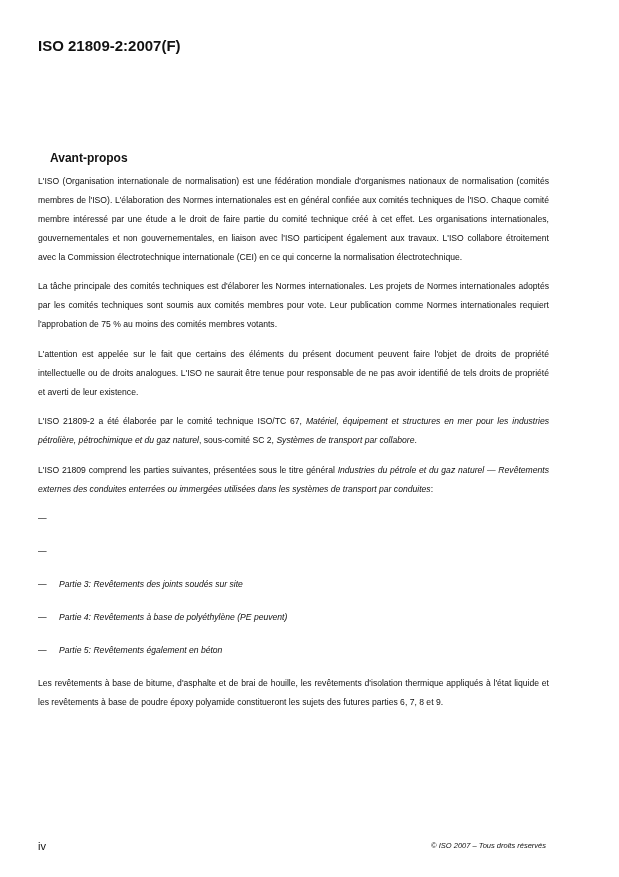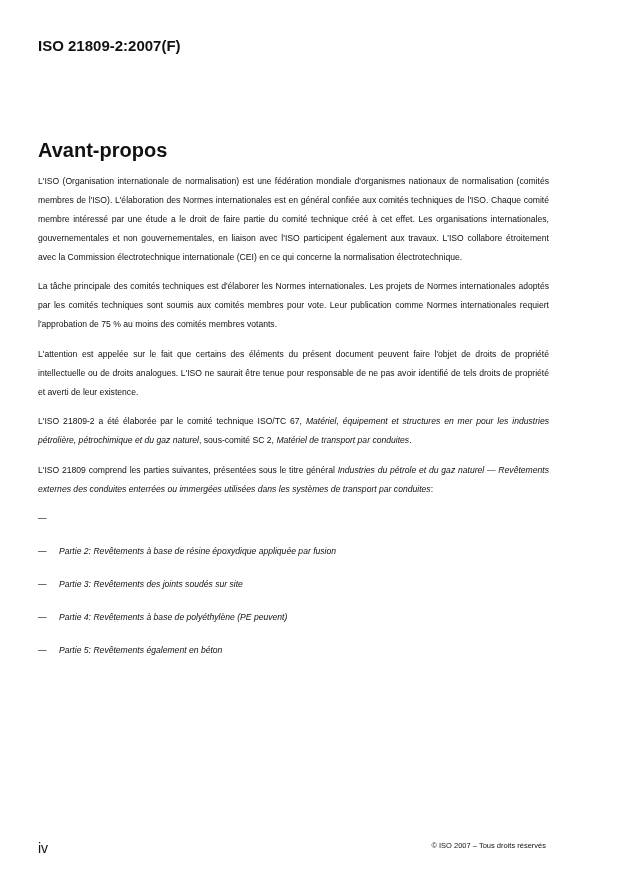--- a/index.html
+++ b/index.html
@@ -1,60 +1,60 @@
 <!DOCTYPE html>
 <html><head>
   <meta charset="utf-8">
   <style>
     html, body { margin: 0; padding: 0; background: #ffffff; }
     body { width: 619px; height: 877px; position: relative; overflow: hidden;
            font-family: "Liberation Sans", sans-serif; color: #111; }
     .header { position: absolute; left: 38px; top: 37px; font-size: 15px; font-weight: bold; }
-    .title { position: absolute; left: 38px; top: 139px; font-size: 20px; font-weight: bold; margin: 0; }
+    .title { position: absolute; left: 38px; top: 139px; font-size: 12px; font-weight: bold; margin: 12px; }
     .body { position: absolute; left: 38px; top: 172px; width: 511px; font-size: 8.6px; line-height: 19px; }
     .body p { margin: 0 0 10.4px 0; text-align: justify; }
     .dash-item { display: flex; margin: 0 0 14px 0; font-style: italic; }
     .dash { width: 21px; font-style: normal; flex: none; }
     .list { margin-top: 4px; margin-bottom: 6px; }
     i, em { font-style: italic; }
-    .footer-left { position: absolute; left: 38px; top: 840px; font-size: 14px; }
-    .footer-right { position: absolute; right: 73px; top: 841px; font-size: 7.5px; }
+    .footer-left { position: absolute; left: 38px; top: 840px; font-size: 11px; }
+    .footer-right { position: absolute; right: 73px; top: 841px; font-size: 7.5px; font-style: italic; }
   </style>
 </head>
 <body>
 
 <div class="header">ISO 21809-2:2007(F)</div>
 
 <h1 class="title">Avant-propos</h1>
 
 <div class="body">
   <p>L'ISO (Organisation internationale de normalisation) est une fédération mondiale d'organismes nationaux de normalisation (comités membres de l'ISO). L'élaboration des Normes internationales est en général confiée aux comités techniques de l'ISO. Chaque comité membre intéressé par une étude a le droit de faire partie du comité technique créé à cet effet. Les organisations internationales, gouvernementales et non gouvernementales, en liaison avec l'ISO participent également aux travaux. L'ISO collabore étroitement avec la Commission électrotechnique internationale (CEI) en ce qui concerne la normalisation électrotechnique.</p>
   <p>La tâche principale des comités techniques est d'élaborer les Normes internationales. Les projets de Normes internationales adoptés par les comités techniques sont soumis aux comités membres pour vote. Leur publication comme Normes internationales requiert l'approbation de 75 % au moins des comités membres votants.</p>
   <p>L'attention est appelée sur le fait que certains des éléments du présent document peuvent faire l'objet de droits de propriété intellectuelle ou de droits analogues. L'ISO ne saurait être tenue pour responsable de ne pas avoir identifié de tels droits de propriété et averti de leur existence.</p>
-  <p><span>L'ISO 21809-2 a été élaborée par le comité technique ISO/TC 67, </span><i>Matériel, équipement et structures en mer pour les industries pétrolière, pétrochimique et du gaz naturel</i><span>, sous-comité SC 2, </span><i>Matériel de transport par conduites</i><span>.</span></p>
+  <p><span>L'ISO 21809-2 a été élaborée par le comité technique ISO/TC 67, </span><i>Matériel, équipement et structures en mer pour les industries pétrolière, pétrochimique et du gaz naturel</i><span>, sous-comité SC 2, </span><i>Systèmes de transport par collabore</i><span>.</span></p>
   <p><span>L'ISO 21809 comprend les parties suivantes, présentées sous le titre général </span><i>Industries du pétrole et du gaz naturel — Revêtements externes des conduites enterrées ou immergées utilisées dans les systèmes de transport par conduites</i><span>:</span></p>
 
   <div class="list">
     <div class="dash-item">
         <span class="dash">—</span>
       </div>
     <div class="dash-item">
         <span class="dash">—</span>
-        <span>Partie 2: Revêtements à base de résine époxydique appliquée par fusion</span>
       </div>
     <div class="dash-item">
         <span class="dash">—</span>
         <span>Partie 3: Revêtements des joints soudés sur site</span>
       </div>
     <div class="dash-item">
         <span class="dash">—</span>
         <span>Partie 4: Revêtements à base de polyéthylène (PE peuvent)</span>
       </div>
     <div class="dash-item">
         <span class="dash">—</span>
         <span>Partie 5: Revêtements également en béton</span>
       </div>
   </div>
 
+  <p>Les revêtements à base de bitume, d'asphalte et de brai de houille, les revêtements d'isolation thermique appliqués à l'état liquide et les revêtements à base de poudre époxy polyamide constitueront les sujets des futures parties 6, 7, 8 et 9.</p>
 </div>
 
 <div class="footer-left">iv</div>
 <div class="footer-right">© ISO 2007 – Tous droits réservés</div>
 
 </body></html>

